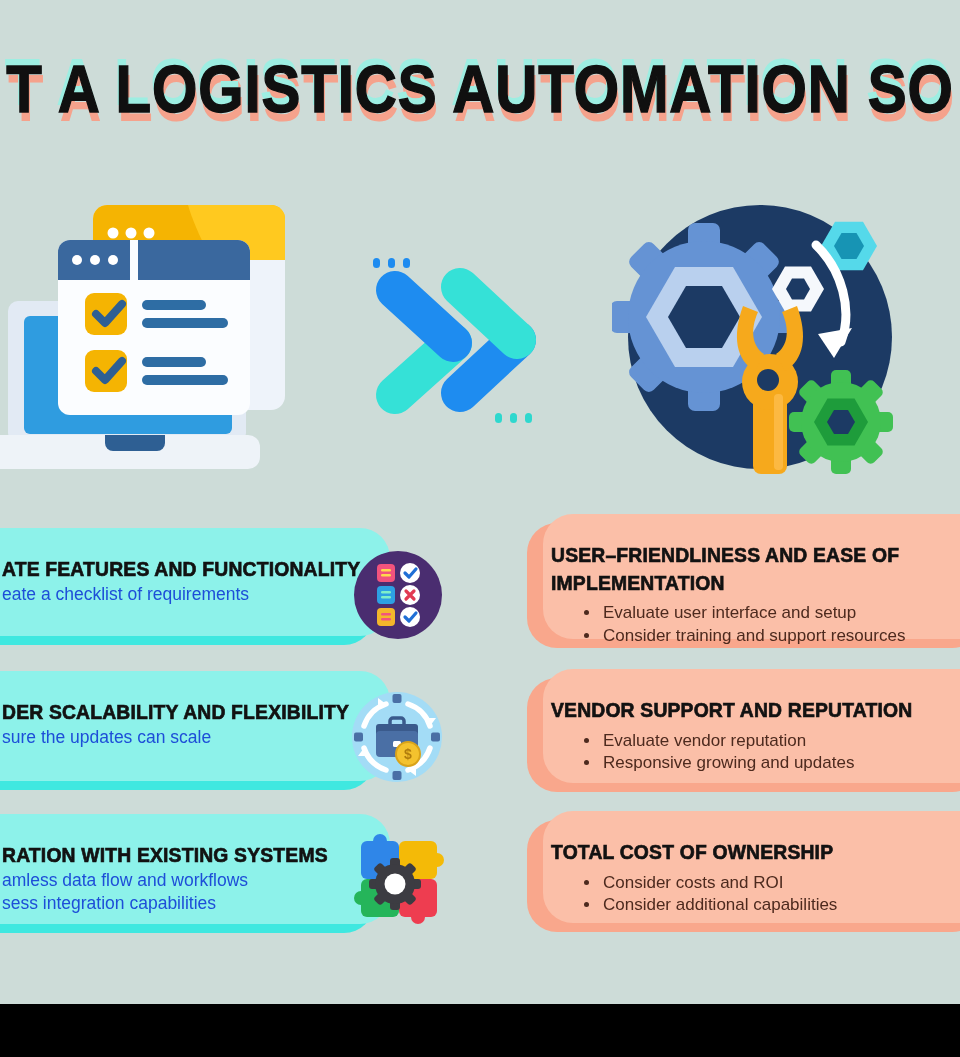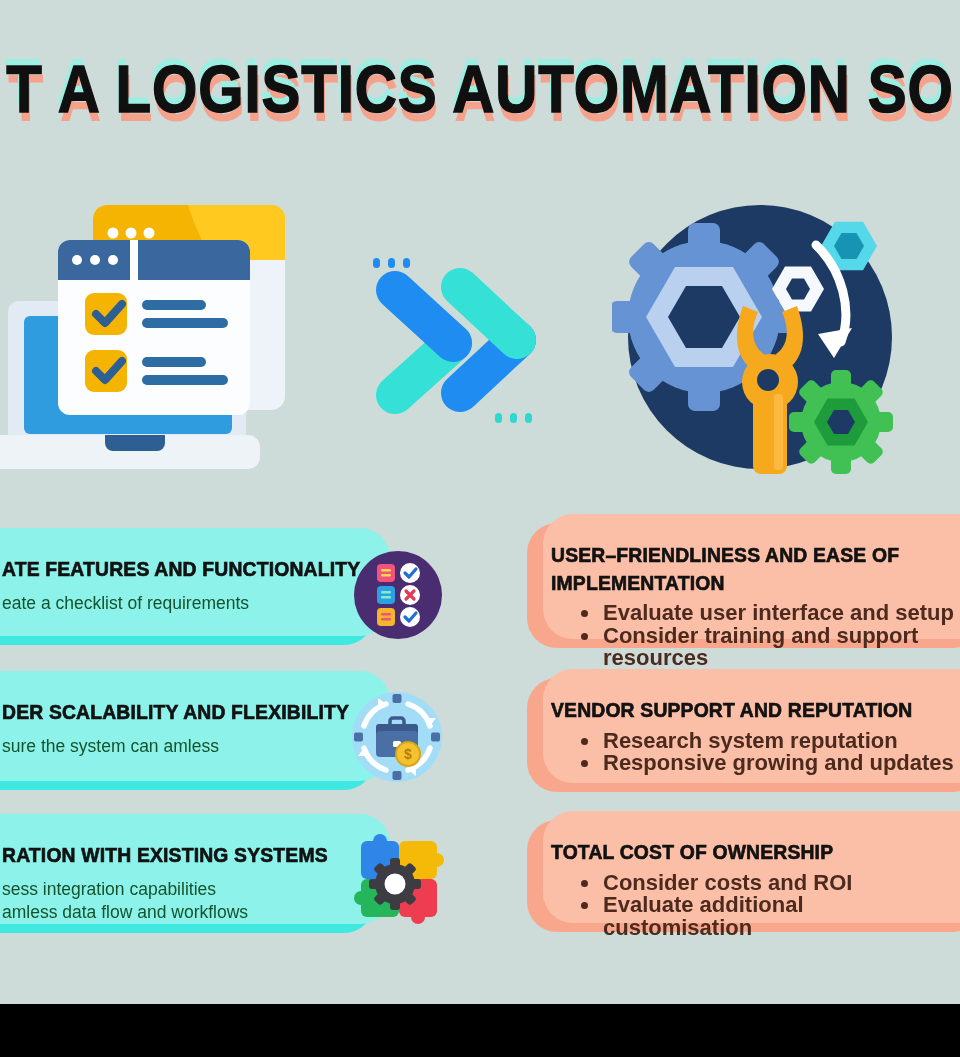--- a/index.html
+++ b/index.html
@@ -18,22 +18,22 @@
   .lc{left:-60px;width:434px;background:#3fe8e0;}
   .lc::before{background:#8df2ea;}
   .rc{left:527px;width:455px;background:#f9a78c;}
   .rc::before{background:#fbbfa8;}
   .lc .inner{padding:18px 0 0 62px;}
   .rc .inner{padding:18px 24px 0 24px;}
   .card-title{margin:0;font-size:21px;line-height:1.32;font-weight:700;color:#121212;
               -webkit-text-stroke:0.7px #121212;letter-spacing:0.2px;
               transform:scaleX(0.92);transform-origin:left top;white-space:nowrap;}
   .rc .card-title{white-space:normal;max-width:400px;}
-  .card-lines{margin-top:9px;font-size:17.5px;line-height:23px;color:#14532d;}
-  .rc ul{margin:6px 0 0 0;padding-left:50px;font-size:22px;line-height:22.5px;color:#4d2a1e;font-weight:bold;}
+  .card-lines{font-size:17.5px;line-height:23px;color:#1d4ed8;}
+  .rc ul{margin:6px 0 0 0;padding-left:50px;font-size:17px;line-height:22.5px;color:#4d2a1e;}
   .rc ul li{padding-left:2px;}
   
   .badge{position:absolute;z-index:2;}
   
   .footer-bar{position:absolute;left:0;right:0;top:1004px;height:53px;background:#000;}
 </style>
 </head>
 <body>
 
 <div class="canvas">
@@ -186,61 +186,61 @@
       <div class="card-lines">
         <div>eate a checklist of requirements</div>
       </div>
     </div>
   </div>
 
   <div class="card lc" style="top:680px;height:110px;">
     <div class="inner">
       <h2 class="card-title">DER SCALABILITY AND FLEXIBILITY</h2>
       <div class="card-lines">
-        <div>sure the system can amless</div>
+        <div>sure the updates can scale</div>
       </div>
     </div>
   </div>
 
   <div class="card lc" style="top:823px;height:110px;">
     <div class="inner">
       <h2 class="card-title">RATION WITH EXISTING SYSTEMS</h2>
       <div class="card-lines">
+        <div>amless data flow and workflows</div>
         <div>sess integration capabilities</div>
-        <div>amless data flow and workflows</div>
       </div>
     </div>
   </div>
 
   <div class="card rc" style="top:523px;height:125px;">
     <div class="inner">
       <h2 class="card-title">USER–FRIENDLINESS AND EASE OF IMPLEMENTATION</h2>
       <ul>
         <li>Evaluate user interface and setup</li>
         <li>Consider training and support resources</li>
       </ul>
     </div>
   </div>
 
   <div class="card rc" style="top:678px;height:114px;">
     <div class="inner">
       <h2 class="card-title">VENDOR SUPPORT AND REPUTATION</h2>
       <ul>
-        <li>Research system reputation</li>
+        <li>Evaluate vendor reputation</li>
         <li>Responsive growing and updates</li>
       </ul>
     </div>
   </div>
 
   <div class="card rc" style="top:820px;height:112px;">
     <div class="inner">
       <h2 class="card-title">TOTAL COST OF OWNERSHIP</h2>
       <ul>
         <li>Consider costs and ROI</li>
-        <li>Evaluate additional customisation</li>
+        <li>Consider additional capabilities</li>
       </ul>
     </div>
   </div>
 
   <svg class="badge" style="left:354px;top:551px;" width="88" height="88" viewBox="0 0 88 88">
     <circle cx="44" cy="44" r="44" fill="#4a2d70"></circle>
     <g>
       <rect x="23" y="13" width="18" height="18" rx="4" fill="#f2537d"></rect>
       <rect x="27" y="18" width="10" height="2.6" rx="1.3" fill="#ffd84d"></rect>
       <rect x="27" y="23" width="10" height="2.6" rx="1.3" fill="#ffd84d"></rect>

